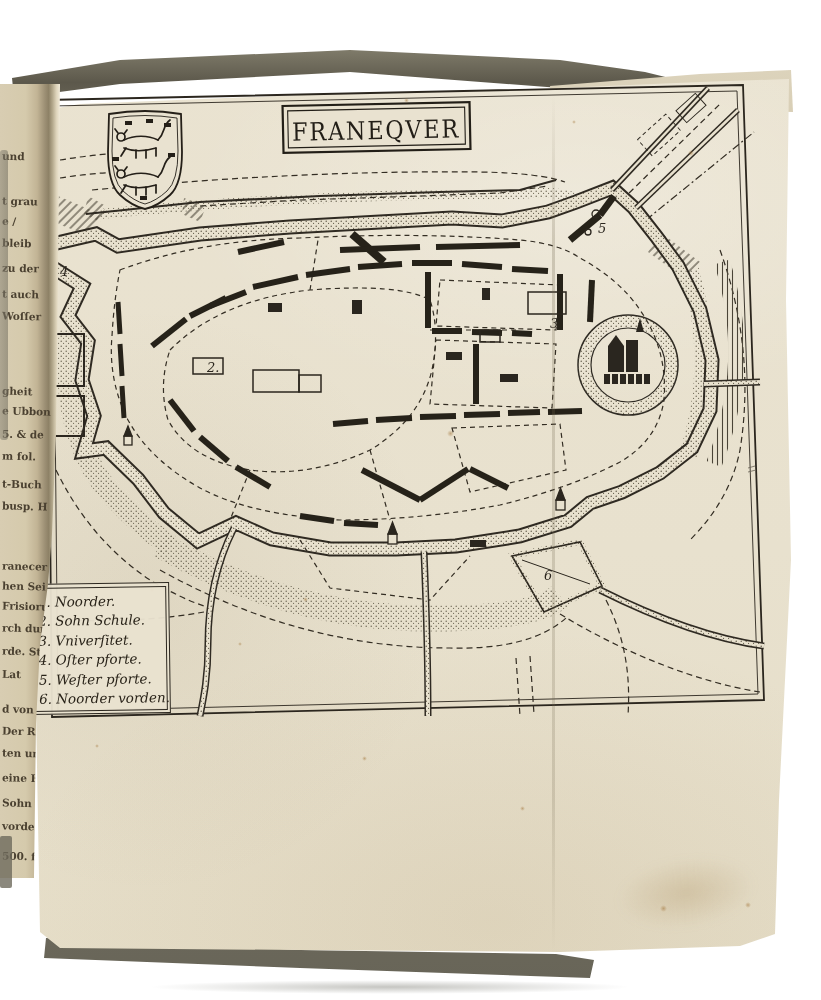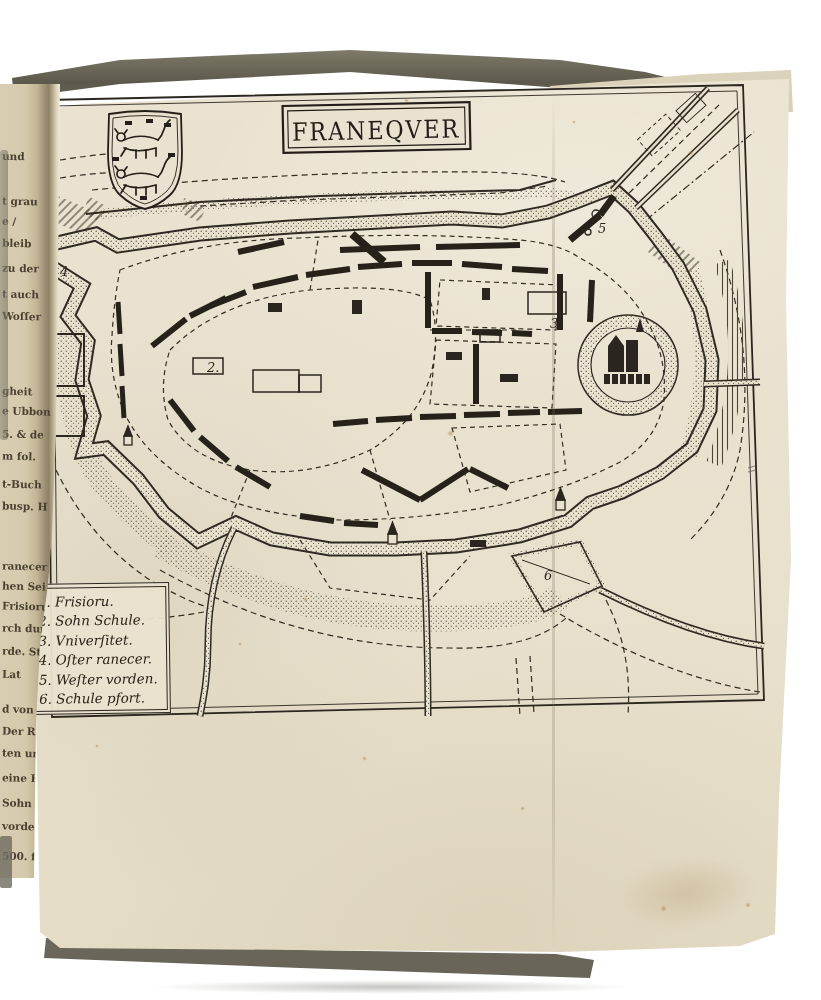--- a/index.html
+++ b/index.html
@@ -340,41 +340,41 @@
   <div class="fox" style="left:362px;top:756px;width:5px;height:5px"></div>
   <div class="fox" style="left:745px;top:902px;width:6px;height:6px"></div>
   <div class="fox" style="left:95px;top:744px;width:4px;height:4px"></div>
   <div class="fox" style="left:520px;top:806px;width:5px;height:5px"></div>
   <div class="fox" style="left:660px;top:905px;width:7px;height:7px"></div>
 
   <div class="legend">
     <div class="legend-inner">
       <div class="legend-line">
           <span class="legend-num">1.</span>
-          <span>Frisioru.</span>
+          <span>Noorder.</span>
         </div>
       <div class="legend-line">
           <span class="legend-num">2.</span>
           <span>Sohn Schule.</span>
         </div>
       <div class="legend-line">
           <span class="legend-num">3.</span>
           <span>Vniverſitet.</span>
         </div>
       <div class="legend-line">
           <span class="legend-num">4.</span>
-          <span>Oſter ranecer.</span>
+          <span>Oſter pforte.</span>
         </div>
       <div class="legend-line">
           <span class="legend-num">5.</span>
-          <span>Weſter vorden.</span>
+          <span>Weſter pforte.</span>
         </div>
       <div class="legend-line">
           <span class="legend-num">6.</span>
-          <span>Schule pfort.</span>
+          <span>Noorder vorden.</span>
         </div>
     </div>
   </div>
 
   <div class="crease"></div>
 
   <div class="gutter">
     <span class="frag" style="top:66px">und</span>
     <span class="frag" style="top:111px">t grau</span>
     <span class="frag" style="top:131px">e /</span>

